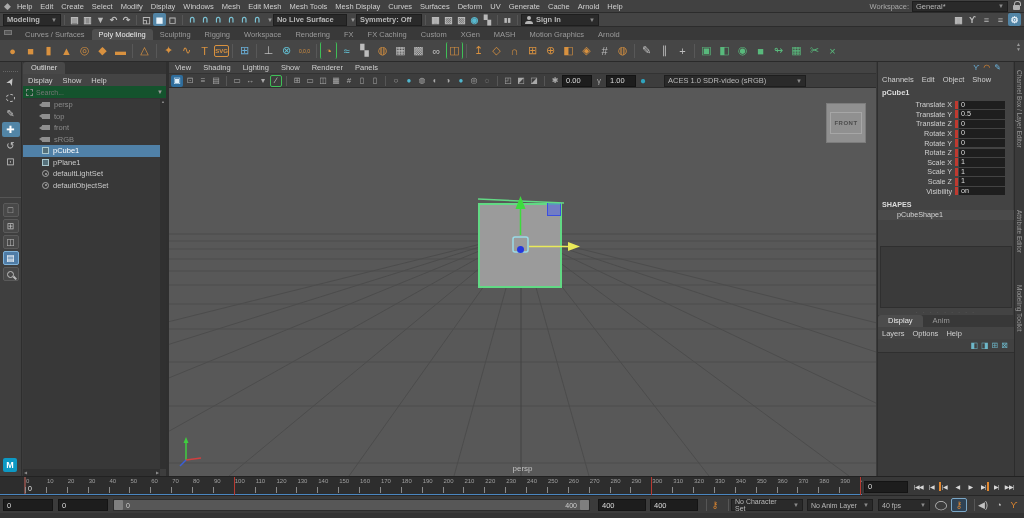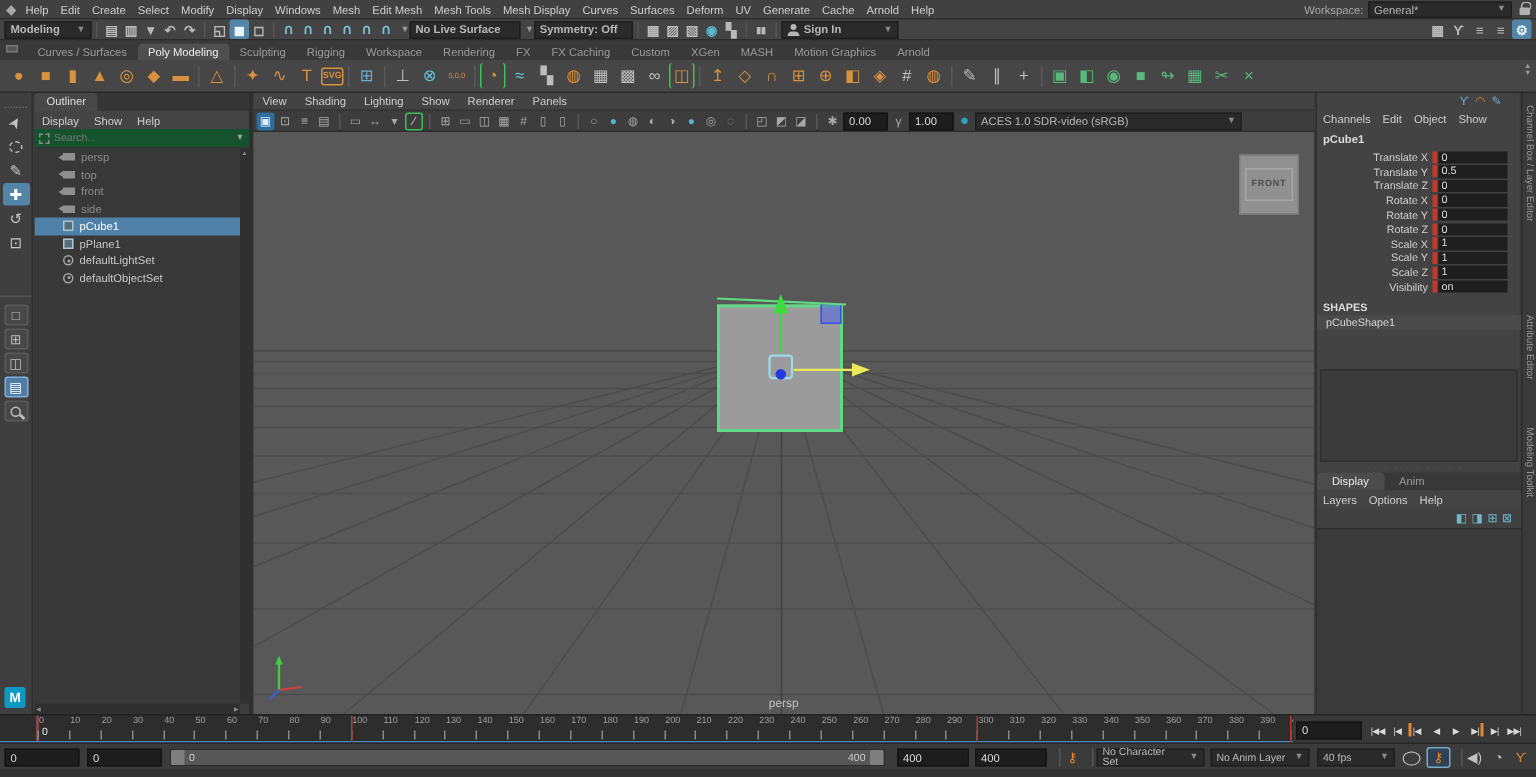--- a/index.html
+++ b/index.html
@@ -99,21 +99,21 @@
   
   .viewport{position:absolute;left:169px;top:0;width:707px;height:414px;background:#3d3d3d;}
   .vp-menus{height:12px;display:flex;align-items:center;background:#434343;border-bottom:1px solid #333;}
   .vp-menu{padding:0 6px;font-size:7.5px;color:#cfcfcf;}
   .vp-toolbar{height:14px;display:flex;align-items:center;background:#3d3d3d;border-bottom:1px solid #2d2d2d;padding:0 2px;gap:1px;}
   .vpi{width:12px;height:12px;display:flex;align-items:center;justify-content:center;color:#a9a9a9;font-size:8px;flex:0 0 auto;border-radius:2px;}
   .vpi.active{background:#2f6d9c;color:#dff0fb;}
   .vpi.teal{color:#4fb6ce;}
   .vpi.greenbox{border:1px solid #3fbf57;color:#c9c9c9;}
   .vpi.ball{color:#2fa3bd;font-size:10px;}
-  .vp-combo{width:178px;height:12px;margin-left:0;}
+  .vp-combo{width:142px;height:12px;margin-left:14px;}
   .canvas{position:absolute;left:0;top:26px;width:707px;height:388px;background:#585858;overflow:hidden;}
   .viewcube{position:absolute;left:657px;top:15px;width:40px;height:40px;background:#909090;border:1px solid #7c7c7c;display:flex;align-items:center;justify-content:center;}
   .viewcube-inner{border:1px solid #a6a6a6;padding:7px 3px;font-size:6px;font-weight:bold;color:#4c4c4c;letter-spacing:0.5px;}
   .cube-obj{position:absolute;left:309px;top:115px;width:84px;height:85px;background:#9b9b9b;border:2px solid #62d984;}
   .cube-corner{position:absolute;left:378px;top:114px;width:14px;height:14px;background:rgba(80,100,230,0.55);border:1.5px solid #3b4fe0;}
   .persp-label{position:absolute;left:0;right:0;bottom:3px;text-align:center;color:#c0c0c0;font-size:8px;}
   svg.overlay{position:absolute;left:0;top:0;pointer-events:none;}
 
   
   .channelbox{position:absolute;left:877px;top:0;width:136px;height:414px;background:#434343;border-left:1px solid #2e2e2e;}
@@ -122,21 +122,21 @@
   .cb-menus{height:12px;display:flex;align-items:center;}
   .cb-menu{padding:0 4px;font-size:7.5px;color:#cfcfcf;}
   .cb-obj{padding:3px 0 0 4px;font-size:7.5px;font-weight:bold;color:#dcdcdc;height:12px;}
   .cb-rows{position:absolute;left:0;top:38px;width:136px;}
   .cb-row{height:9.6px;display:flex;align-items:center;}
   .cb-label{width:77px;text-align:right;font-size:7.2px;color:#cfcfcf;padding-right:3px;white-space:nowrap;}
   .cb-stripe{width:3px;height:8px;background:#c03a30;flex:0 0 auto;}
   .cb-val{width:46px;height:8.5px;background:#1e1e1e;color:#dcdcdc;font-size:7.2px;padding-left:2px;margin-left:1px;line-height:8.5px;}
   .cb-section{position:absolute;left:0;width:136px;font-size:7.2px;}
   .cb-sechead{font-weight:bold;color:#dcdcdc;padding-left:4px;height:10px;line-height:10px;}
-  .cb-node{background:#4a4a4a;color:#d6d6d6;padding-left:6px;height:10px;line-height:10px;}
+  .cb-node{background:#4a4a4a;color:#d6d6d6;padding-left:19px;height:10px;line-height:10px;}
   .cb-node.plain{background:transparent;}
   .cb-empty{position:absolute;left:2px;top:184px;width:132px;height:62px;background:#3a3a3a;border:1px solid #2f2f2f;}
   .cb-splitdots{position:absolute;left:0;top:247px;width:136px;text-align:center;color:#7a7a7a;font-size:5px;letter-spacing:2px;}
   .le-tabs{position:absolute;left:0;top:253px;width:136px;height:12px;display:flex;background:#383838;}
   .le-tab{padding:1px 10px;font-size:7.5px;color:#9a9a9a;border-radius:3px 3px 0 0;}
   .le-tab.active{background:#4c4c4c;color:#e8e8e8;}
   .le-menus{position:absolute;left:0;top:265px;width:136px;height:12px;display:flex;align-items:center;background:#444;}
   .le-icons{position:absolute;left:0;top:277px;width:136px;height:13px;display:flex;justify-content:flex-end;align-items:center;gap:3px;padding-right:6px;background:#414141;}
   .le-ic{color:#6db7c9;font-size:8px;}
   .le-list{position:absolute;left:0;top:290px;width:136px;height:124px;background:#3a3a3a;border-top:1px solid #2f2f2f;}
@@ -407,21 +407,21 @@
           <div class="ol-row grayed">
             <span class="cam-ic"></span>
             <span>top</span>
           </div>
           <div class="ol-row grayed">
             <span class="cam-ic"></span>
             <span>front</span>
           </div>
           <div class="ol-row grayed">
             <span class="cam-ic"></span>
-            <span>side</span>
+            <span>sRGB</span>
           </div>
           <div class="ol-row selected">
             <span class="mesh-ic"></span>
             <span>pCube1</span>
           </div>
           <div class="ol-row">
             <span class="mesh-ic"></span>
             <span>pPlane1</span>
           </div>
           <div class="ol-row">

